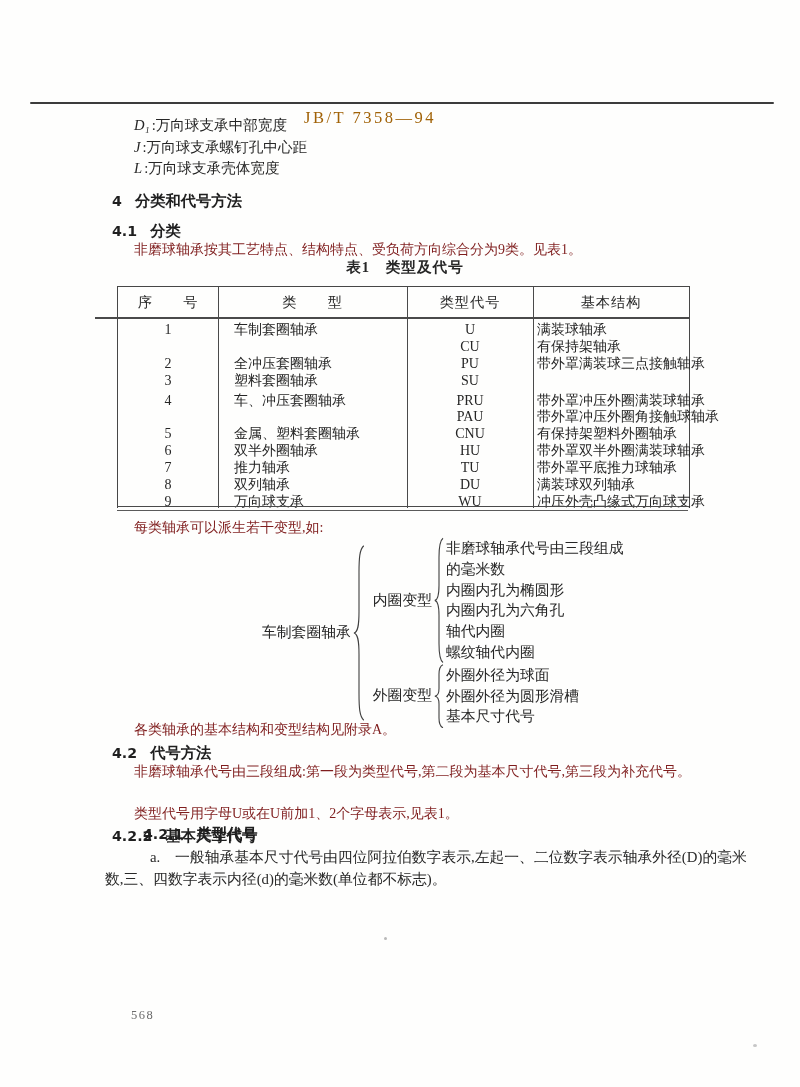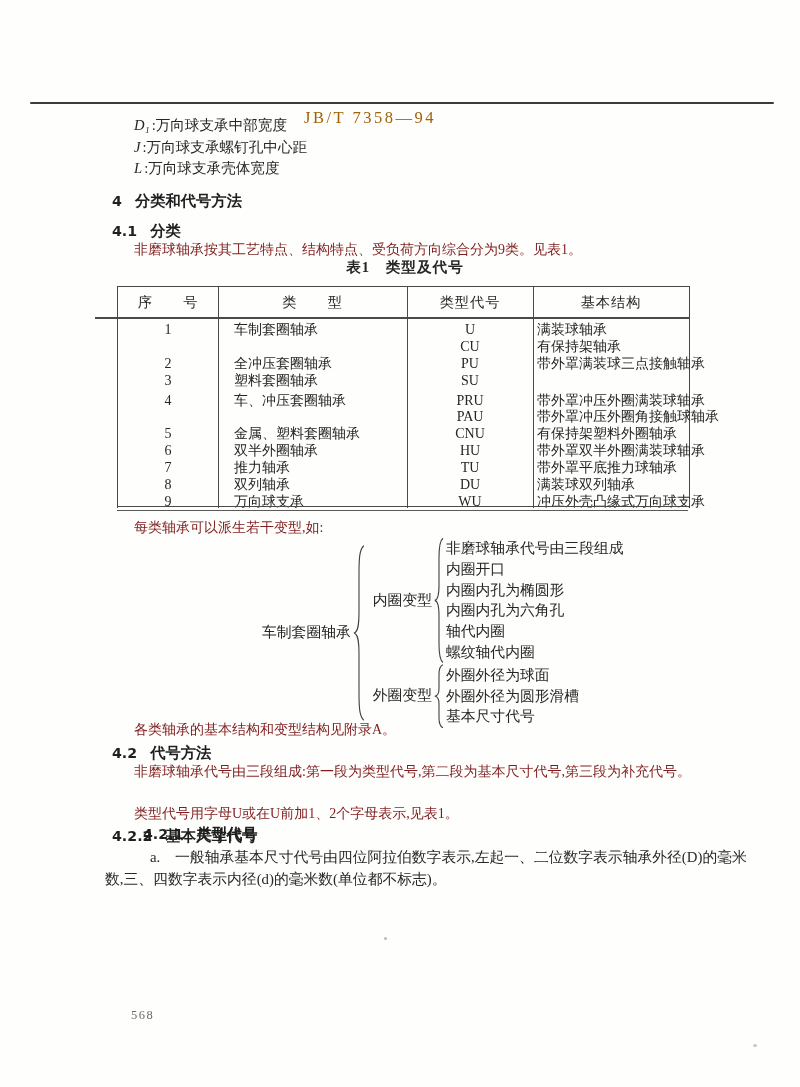--- a/index.html
+++ b/index.html
@@ -259,21 +259,21 @@
         </svg>
       </span>
     <div class="tree-groups">
         <div class="tree-group">
           <span class="g-label">内圈变型</span>
           <svg viewBox="0 0 10 100" preserveAspectRatio="none" width="10" height="126.80000000000001" class="brace">
             <path d="M9,1 C5.5,3 5,8 5,16 L5,38 C5,46 4,49.5 0.8,50 C4,50.5 5,54 5,62 L5,84 C5,92 5.5,97 9,99" fill="none" stroke="#3f3f3f" stroke-width="1.1" vector-effect="non-scaling-stroke"></path>
           </svg>
           <div class="g-items">
             <div class="g-item">非磨球轴承代号由三段组成</div>
-            <div class="g-item">内圈开口</div>
+            <div class="g-item">的毫米数</div>
             <div class="g-item">内圈内孔为椭圆形</div>
             <div class="g-item">内圈内孔为六角孔</div>
             <div class="g-item">轴代内圈</div>
             <div class="g-item">螺纹轴代内圈</div>
           </div>
         </div>
         <div class="tree-group">
           <span class="g-label">外圈变型</span>
           <svg viewBox="0 0 10 100" preserveAspectRatio="none" width="10" height="64.4" class="brace">
             <path d="M9,1 C5.5,3 5,8 5,16 L5,38 C5,46 4,49.5 0.8,50 C4,50.5 5,54 5,62 L5,84 C5,92 5.5,97 9,99" fill="none" stroke="#3f3f3f" stroke-width="1.1" vector-effect="non-scaling-stroke"></path>

